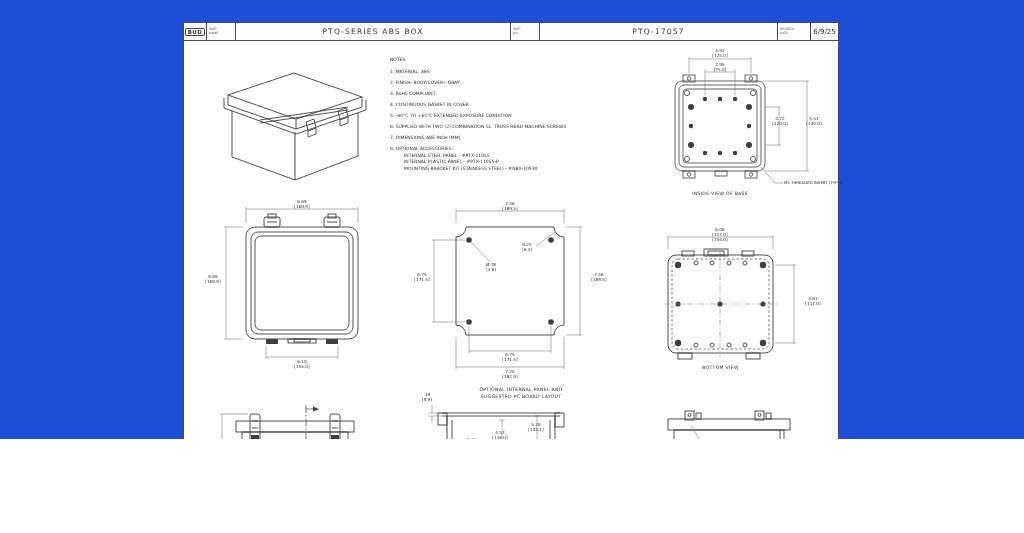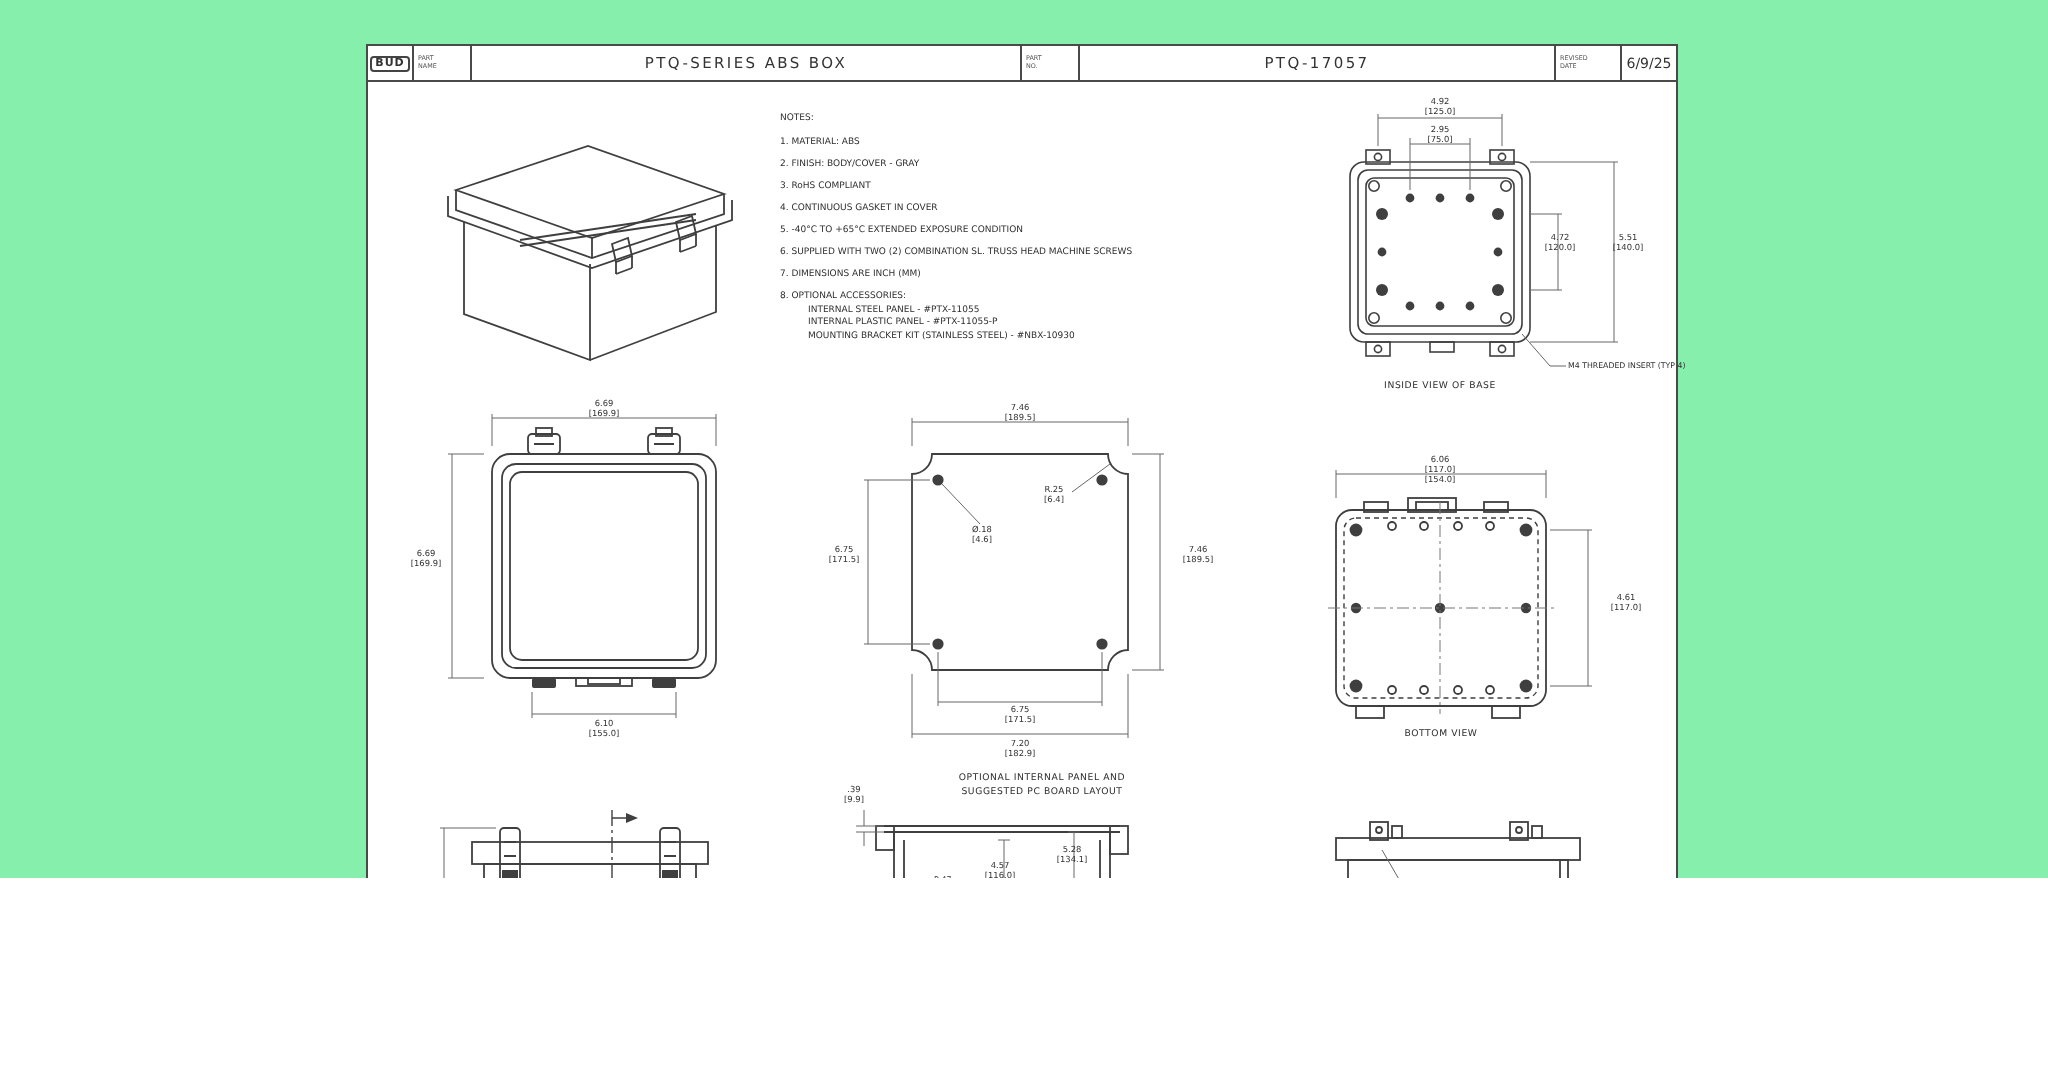--- a/index.html
+++ b/index.html
@@ -1,16 +1,16 @@
 <!DOCTYPE html>
 <html><head>
 <meta charset="utf-8">
 <style>
   html,body{margin:0;padding:0;background:#ffffff;}
-  #page{position:relative;width:1024px;height:439px;background:#86efac;overflow:hidden;
+  #page{position:relative;width:1024px;height:439px;background:#1d4ed8;overflow:hidden;
         font-family:"DejaVu Sans",sans-serif;color:#333;}
   #sheet{position:absolute;left:183px;top:22px;width:654px;height:480px;
          border:1.6px solid #4a4a4a;background:#fff;}
   
   #titlebar{display:flex;height:17px;border-bottom:1.6px solid #4a4a4a;align-items:stretch;}
   .tcell{border-right:1px solid #4a4a4a;display:flex;align-items:center;justify-content:center;
          font-size:7px;color:#333;overflow:hidden;}
   .tcell.small{font-size:3.2px;line-height:3.6px;color:#555;text-align:left;
                justify-content:flex-start;padding-left:2px;white-space:pre-line;}
   .tcell:last-child{border-right:none;}

